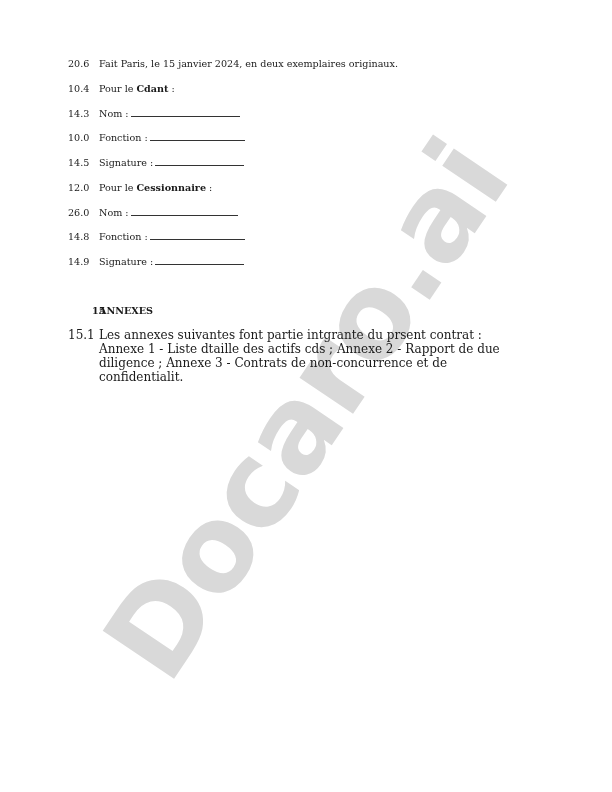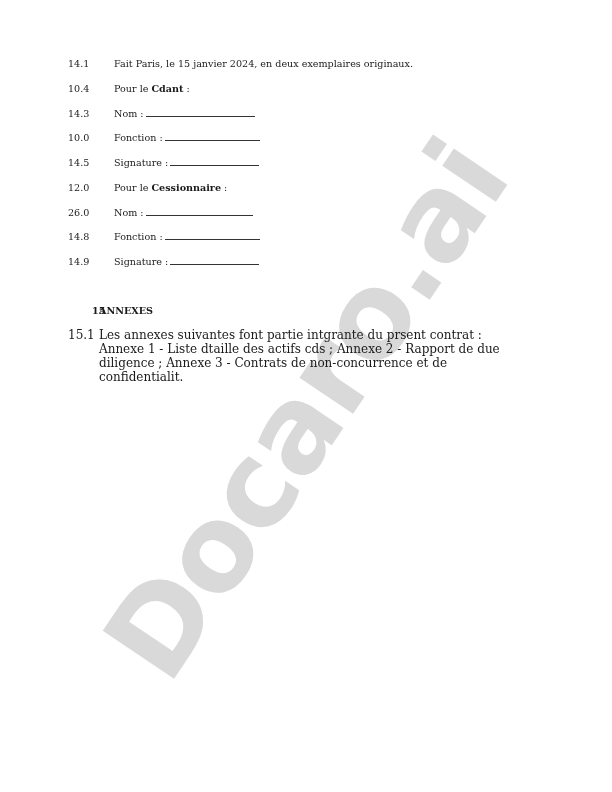--- a/index.html
+++ b/index.html
@@ -44,21 +44,21 @@
       z-index: 1;
       white-space: nowrap;
     }
     .num {
       position: absolute;
       left: 0;
       width: 30px;
     }
     .text {
       position: absolute;
-      left: 46px;
+      left: 31px;
     }
     .blank {
       display: inline-block;
       border-bottom: 0.8px solid #333;
       height: 8px;
       vertical-align: baseline;
       margin-left: 2px;
     }
     b { font-weight: bold; }
     .heading {
@@ -87,21 +87,21 @@
     }
   </style>
 </head>
 <body>
 
 <div class="page">
 
   <div class="watermark">Docaro.ai</div>
 
   <div class="line" style="top:58px;">
-    <span class="num">14.1</span>
+    <span class="num">20.6</span>
     <span class="text">Fait  Paris, le 15 janvier 2024, en deux exemplaires originaux.</span>
   </div>
 
   <div class="line" style="top:83px;">
     <span class="num">10.4</span>
     <span class="text"><span>Pour le </span><b>Cdant</b><span> :</span></span>
   </div>
 
   <div class="line" style="top:108px;">
     <span class="num">14.3</span>

